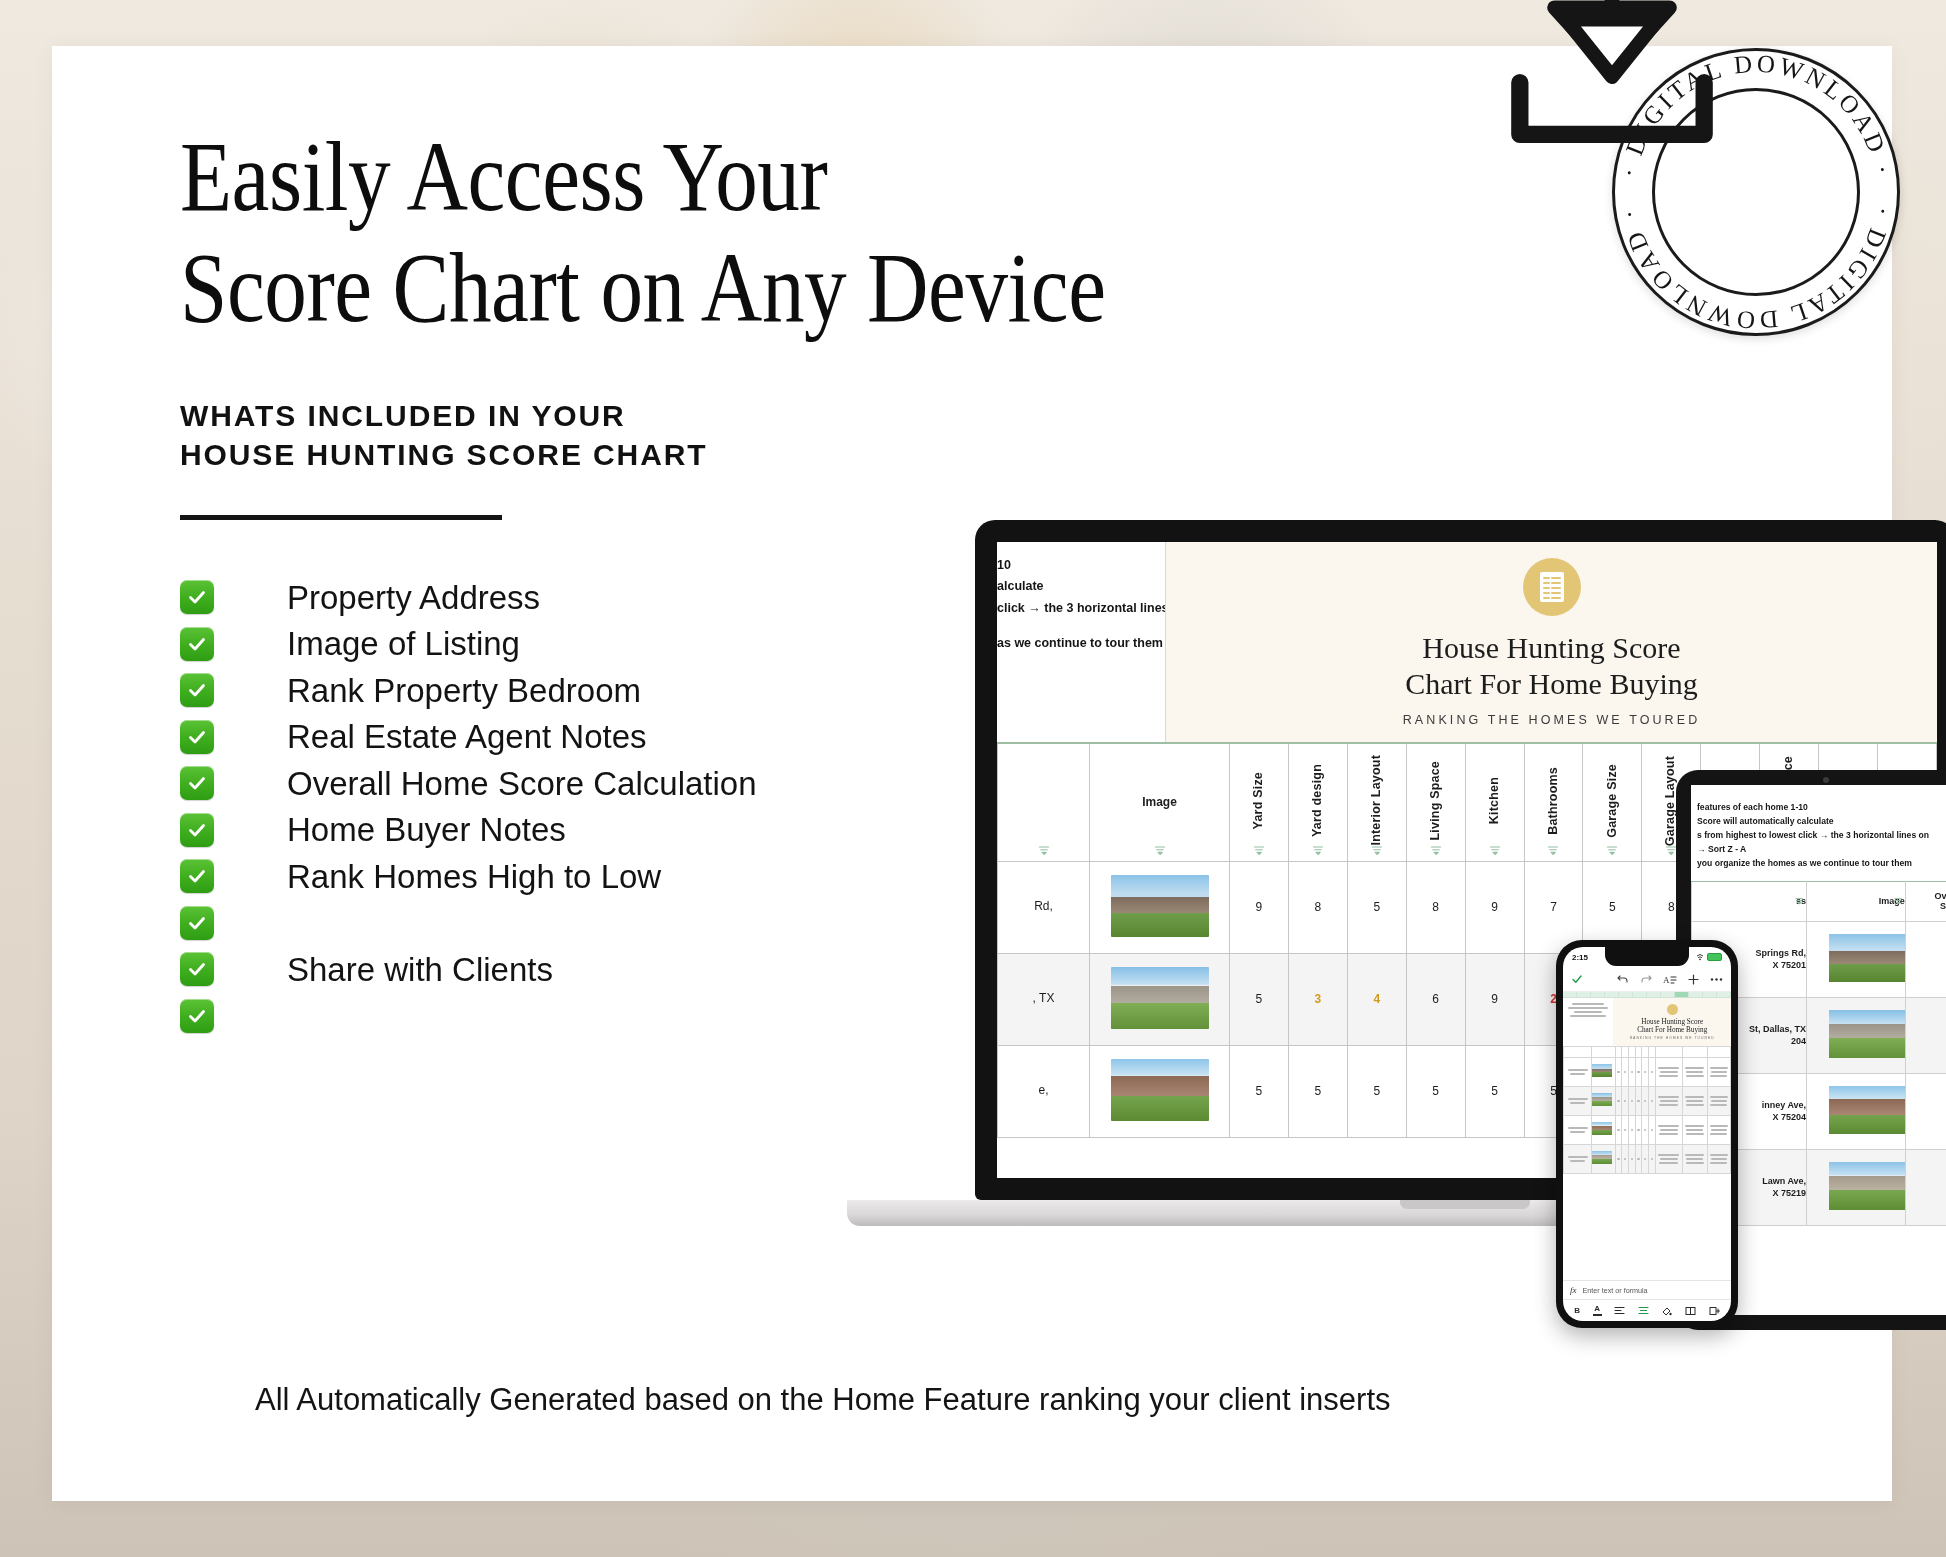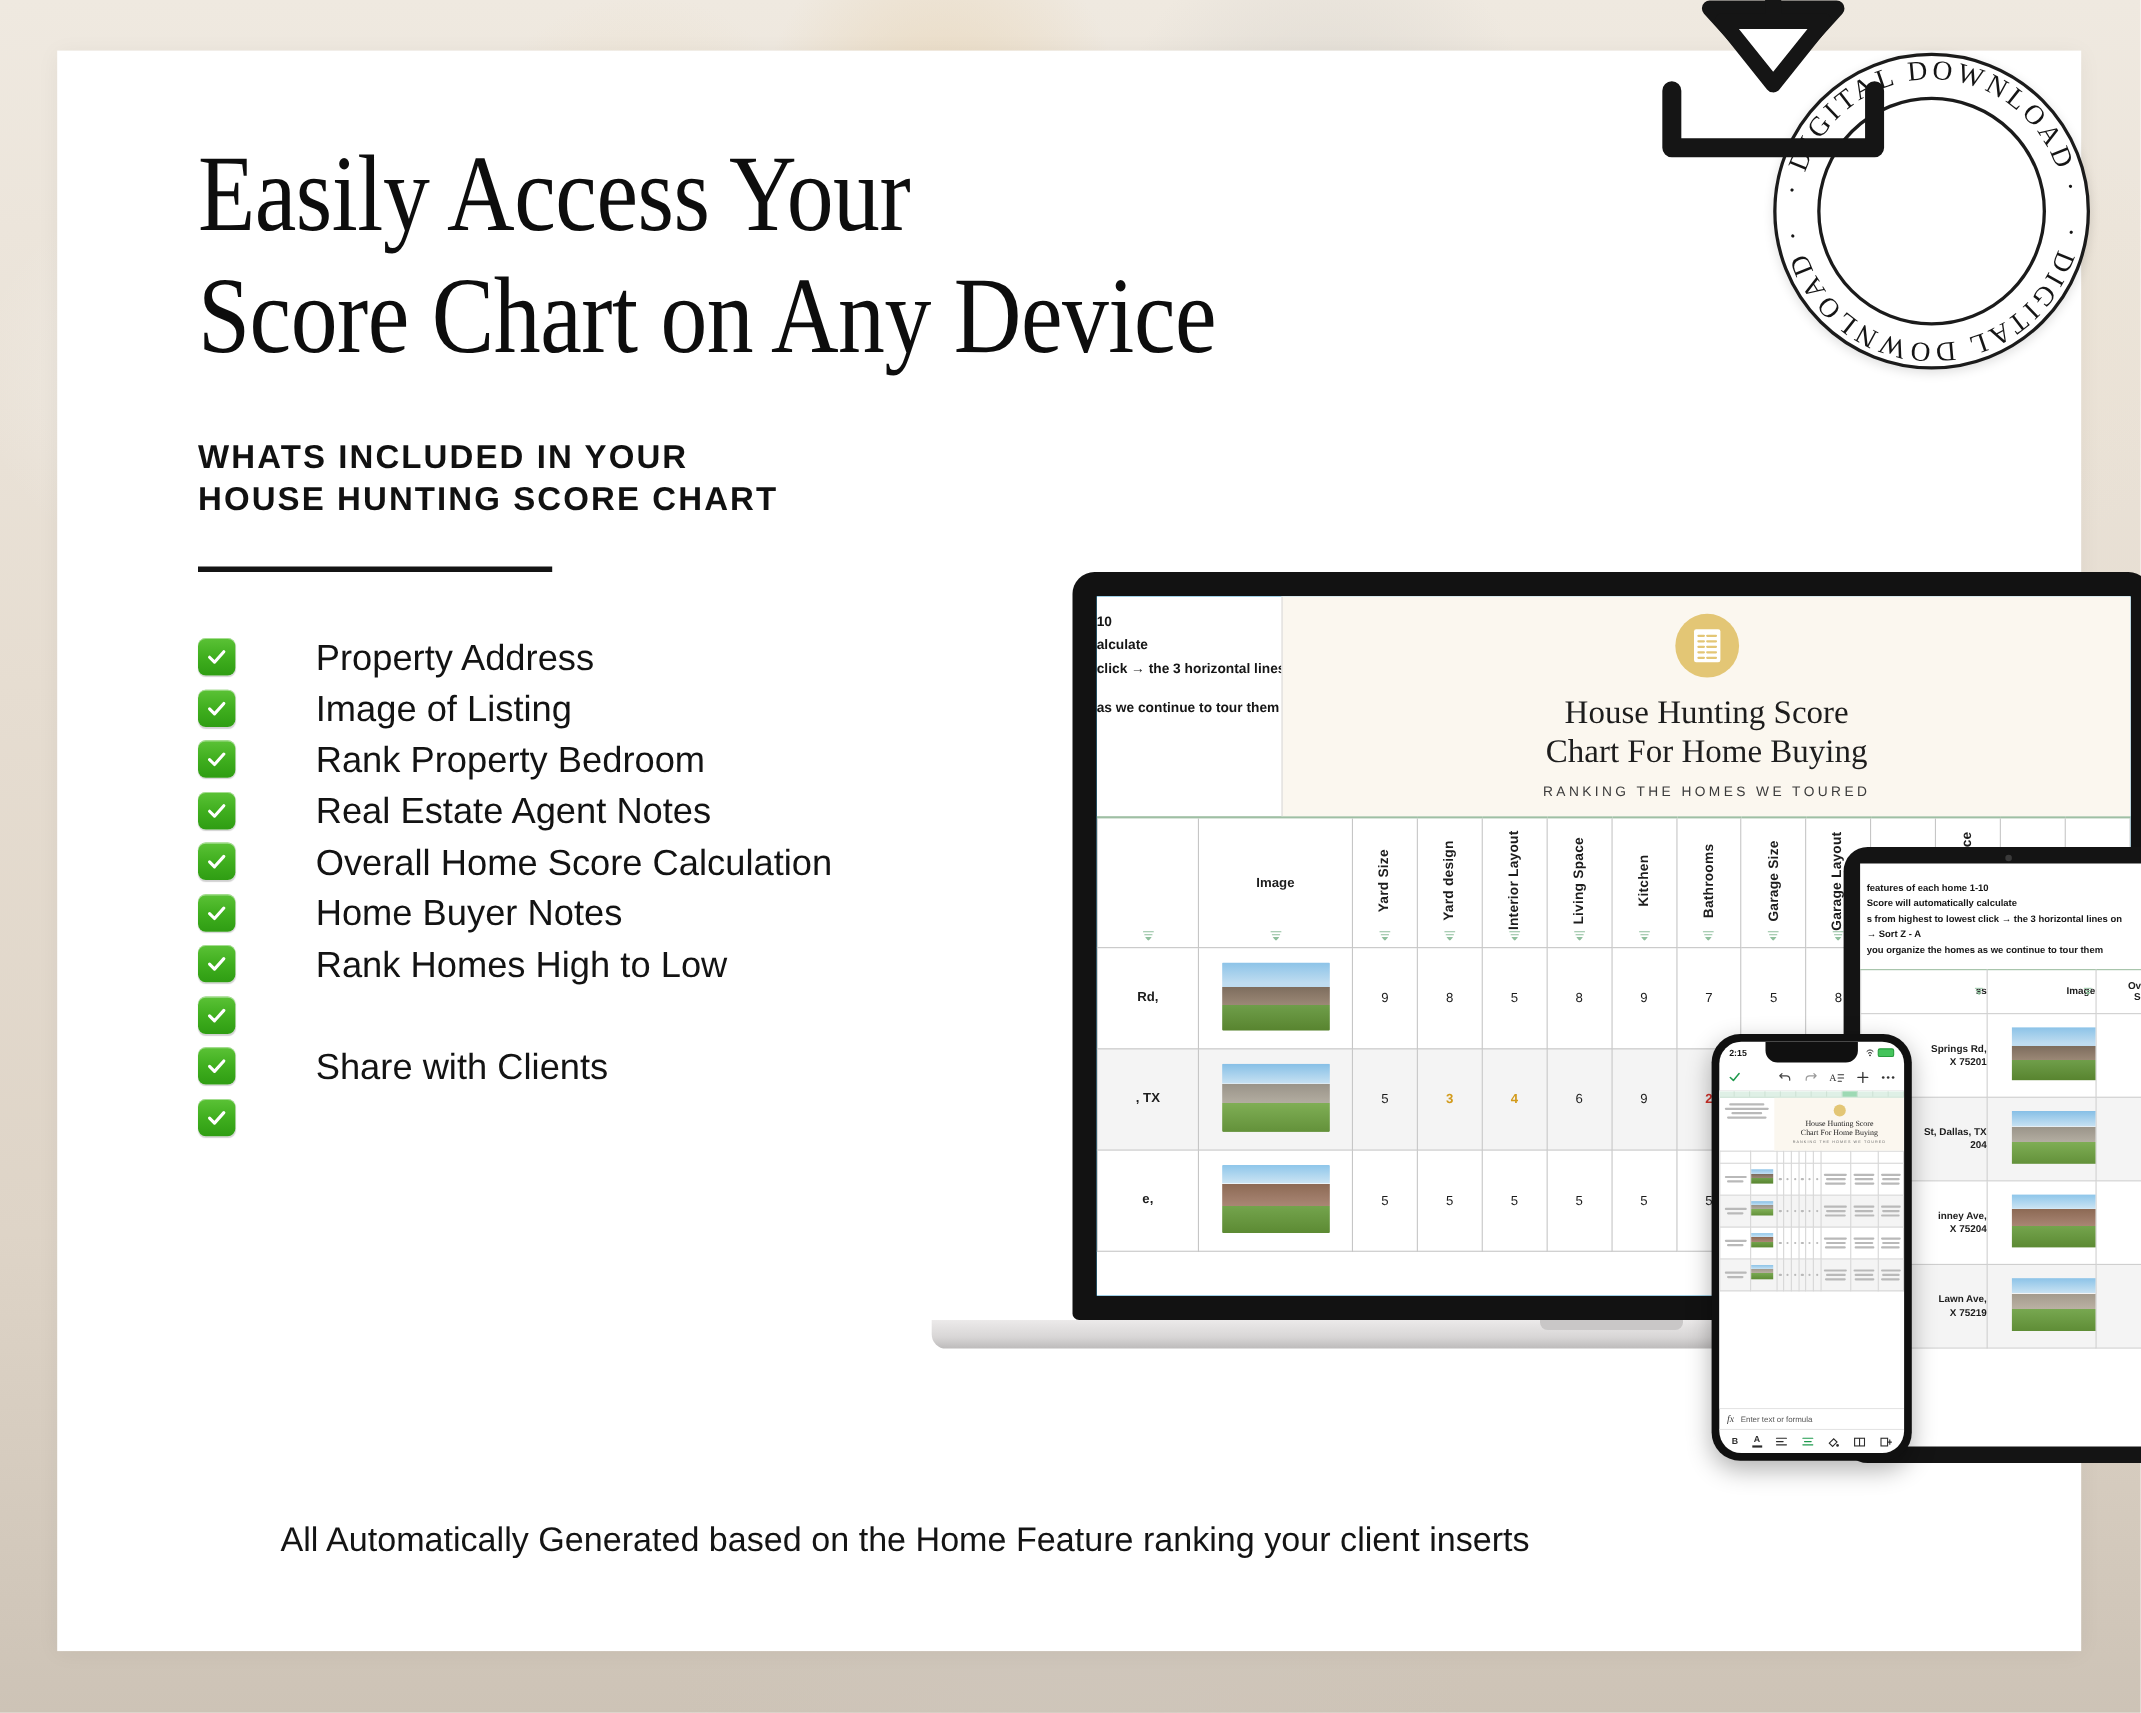--- a/index.html
+++ b/index.html
@@ -137,21 +137,21 @@
 
   
   .laptop { position: absolute; left: 975px; top: 520px; width: 980px; height: 710px; }
   .laptop-body {
     position: absolute; left: 0; top: 0; width: 980px; height: 680px;
     background: #121212; border-radius: 20px 20px 6px 6px;
     padding: 22px 18px 22px 22px;
   }
   .laptop-screen {
     width: 100%; height: 100%;
-    background: #0ea5e9; overflow: hidden; position: relative;
+    background: #c4b5fd; overflow: hidden; position: relative;
   }
   .laptop-base {
     position: absolute; left: -128px; top: 680px;
     width: 1236px; height: 26px;
     background: linear-gradient(180deg,#eceaea 0%,#d8d6d6 60%,#bdbbbb 100%);
     border-radius: 0 0 13px 13px;
   }
   .laptop-notch {
     position: absolute; left: 50%; top: 680px; transform: translateX(-50%);
     width: 130px; height: 9px; background: #c9c7c7; border-radius: 0 0 7px 7px;
@@ -198,21 +198,21 @@
     display: inline-block; font-size: 12.5px; font-weight: 700;
     letter-spacing: .2px; line-height: 1.1; white-space: pre-line;
   }
   .filter-arrow {
     position: absolute; left: 50%; bottom: 6px; transform: translateX(-50%);
     width: 11px; height: 9px;
   }
   .th-addr, .th-image { font-size: 13.5px; }
   .row-h { height: 92px; }
   .row-alt { background: #f4f4f4; }
-  .addr-cell { font-size: 11.5px; font-weight: 700; padding: 0 5px; text-align: left; line-height: 1.3; }
+  .addr-cell { font-size: 11.5px; font-weight: 400; padding: 0 5px; text-align: left; line-height: 1.3; }
   .home-img { width: 98px; height: 62px; border-radius: 1px; display: inline-block; }
   .sc-orange { color: #d39b1b; font-weight: 700; }
   .sc-red    { color: #d3322a; font-weight: 700; }
 
   
   .ph {
     background:
       linear-gradient(180deg,#8cc3e8 0%,#bfdcf0 30%, #bfdcf0 36%, transparent 36%),
       linear-gradient(180deg, transparent 0%, transparent 36%, #7e6d5e 36%, #9b8876 62%, transparent 62%),
       linear-gradient(180deg, transparent 0%, transparent 62%, #6f9e4a 62%, #58842f 100%);

